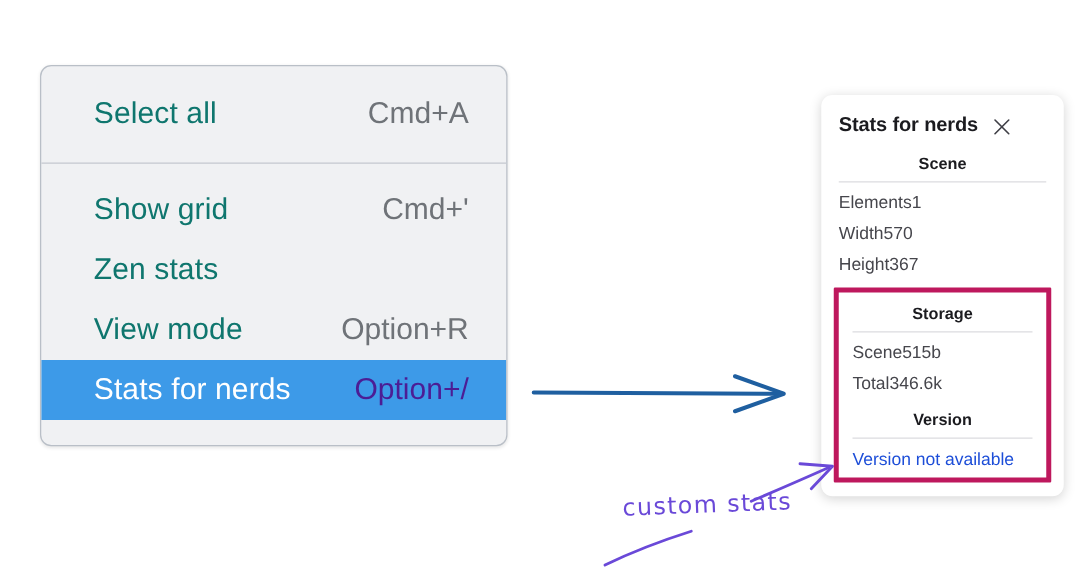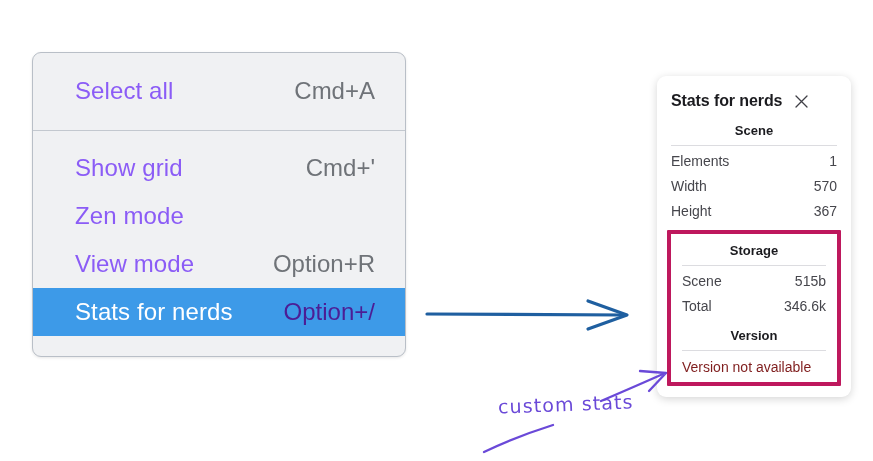--- a/index.html
+++ b/index.html
@@ -49,21 +49,21 @@
     justify-content: space-between;
     padding: 0 30px 0 42px;
     height: 48px;
     box-sizing: border-box;
   }
   .menu-row.selected {
     background: #3d9ae8;
   }
   .menu-label {
     font-size: 24px;
-    color: #8b5cf6;
+    color: #0f766e;
     letter-spacing: 0.1px;
     white-space: nowrap;
   }
   .menu-shortcut {
     font-size: 24px;
     color: #6f7378;
     white-space: nowrap;
   }
   .menu-row.selected .menu-label { color: #ffffff; }
   .menu-row.selected .menu-shortcut { color: #4c1d95; }
@@ -120,31 +120,30 @@
     padding: 9px 0 7px 0;
   }
   .group-rule {
     height: 1px;
     background: #dcdce0;
     margin: 0 0 3px 0;
   }
   .stat-row {
     display: flex;
     align-items: center;
-    justify-content: space-between;
     font-size: 14px;
     color: #46464c;
     padding: 3px 0;
     line-height: 19px;
   }
   .stat-key { white-space: nowrap; }
   .stat-val { white-space: nowrap; }
   .stat-note {
     font-size: 14px;
-    color: #7f1d1d;
+    color: #1d4ed8;
     padding: 4px 0 5px 0;
     line-height: 19px;
     white-space: nowrap;
   }
   .group-spacer { height: 6px; }
 
   
   #annotations {
     position: absolute;
     left: 0; top: 0;
@@ -174,21 +173,21 @@
       <span class="menu-shortcut">Cmd+A</span>
     </div>
   </div>
 
   <div class="menu-section section-bottom">
     <div class="menu-row">
       <span class="menu-label">Show grid</span>
       <span class="menu-shortcut">Cmd+'</span>
     </div>
     <div class="menu-row">
-      <span class="menu-label">Zen mode</span>
+      <span class="menu-label">Zen stats</span>
     </div>
     <div class="menu-row">
       <span class="menu-label">View mode</span>
       <span class="menu-shortcut">Option+R</span>
     </div>
     <div class="menu-row selected">
       <span class="menu-label">Stats for nerds</span>
       <span class="menu-shortcut">Option+/</span>
     </div>
     <div class="menu-footer"></div>

